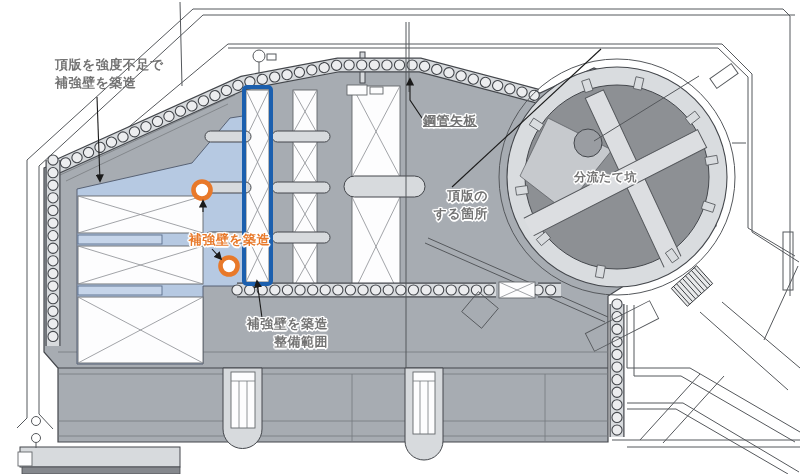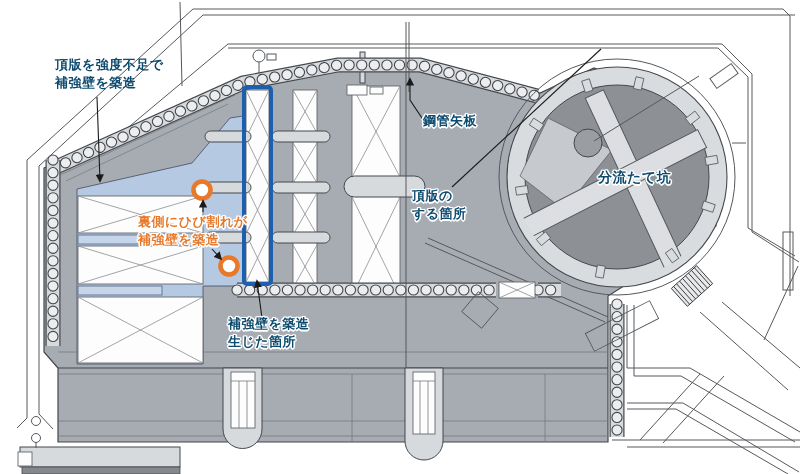--- a/index.html
+++ b/index.html
@@ -35,25 +35,25 @@
   .bD2{stroke:#ecedef;stroke-width:9;fill:none;stroke-dasharray:0.1 12.5;stroke-linecap:round;}
   .ring{fill:var(--shaft-ring-gray);stroke:var(--line-dark);stroke-width:1.1;}
   .inner{fill:var(--shaft-inner-gray);stroke:var(--line-dark);stroke-width:1;}
   .strip{fill:#dcdee1;stroke:#55585c;stroke-width:1;}
   .notch{fill:var(--shaft-ring-gray);stroke:#55585c;stroke-width:0.8;}
   .leader{stroke:#1a1a1a;stroke-width:1.1;fill:none;}
   .crackRing{fill:#fff;stroke:var(--crack-marker-orange);stroke-width:4.6;}
   .reinf{fill:none;stroke:var(--reinforcement-outline-blue);stroke-width:4;}
 
   
-  .lbl{position:absolute;font-weight:bold;color:#0c4a6e;line-height:17.5px;
+  .lbl{position:absolute;font-weight:bold;color:#737373;line-height:17.5px;
        font-size:13px;letter-spacing:0.5px;white-space:nowrap;}
   .halo{text-shadow:-1.5px 0 #fff,1.5px 0 #fff,0 -1.5px #fff,0 1.5px #fff,
         -1px -1px #fff,1px -1px #fff,-1px 1px #fff,1px 1px #fff,0 0 3px #fff;}
-  .ctr{text-align:left;}
+  .ctr{text-align:right;}
   .orange{color:var(--crack-marker-orange);}
 </style>
 </head>
 <body>
 
 <div id="stage">
 <svg id="plan" width="800" height="474" viewBox="0 0 800 474">
   <defs>
     <marker id="arrow" viewBox="0 0 10 10" refX="8" refY="5" markerWidth="7.5" markerHeight="7.5" orient="auto-start-reverse">
       <path d="M0,0 L10,5 L0,10 z" fill="#1a1a1a"></path>
@@ -256,34 +256,34 @@
     <path class="leader" d="M452,187 L601,49"></path>
   </g>
 </svg>
 
 <div class="lbl" style="left:55px;top:56px;">
   <span>頂版を強度不足で</span><br>
   <span>補強壁を築造</span>
 </div>
 
 <div class="lbl halo orange ctr" style="left:138px;top:213px;width:132px;">
-  <span>裏側にひび割れが</span><br>
+  <br>
   <span>補強壁を築造</span>
 </div>
 
 <div class="lbl halo ctr" style="left:228px;top:315px;width:100px;">
   <span>補強壁を築造</span><br>
-  <span>生じた箇所</span>
-</div>
-
-<div class="lbl halo" style="left:423px;top:112px;">
+  <span>整備範囲</span>
+</div>
+
+<div class="lbl halo" style="left:423px;top:112px;text-decoration:underline;">
   <span>鋼管矢板</span>
 </div>
 
 <div class="lbl halo ctr" style="left:412px;top:187px;width:76px;">
   <span>頂版の</span><br>
   <span>する箇所</span>
 </div>
 
-<div class="lbl halo" style="left:598px;top:169px;font-size:14px;">
+<div class="lbl halo" style="left:574px;top:169px;font-size:12px;">
   <span>分流たて坑</span>
 </div>
 </div>
 
 </body></html>

